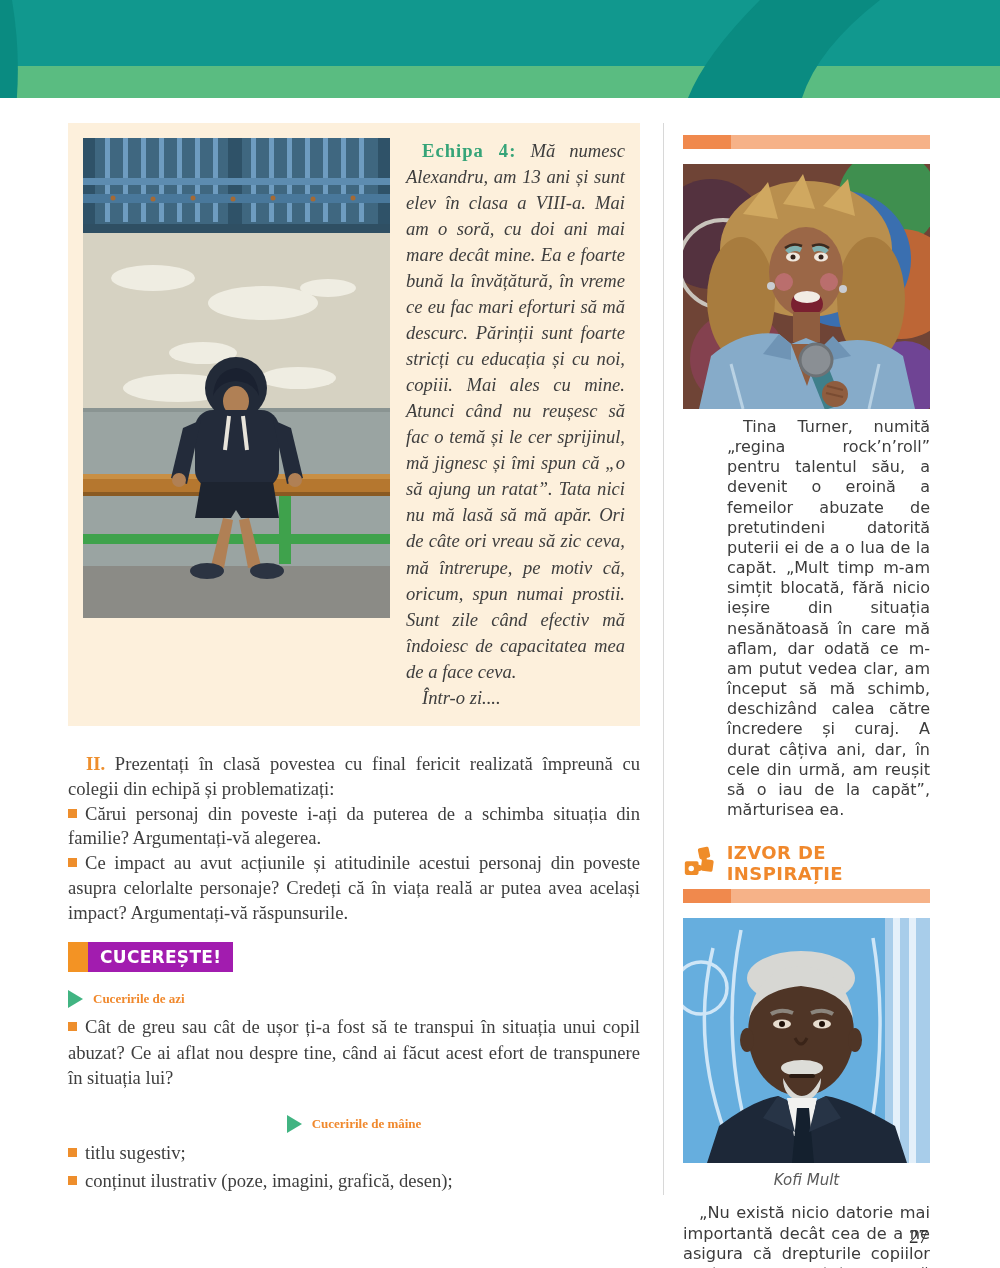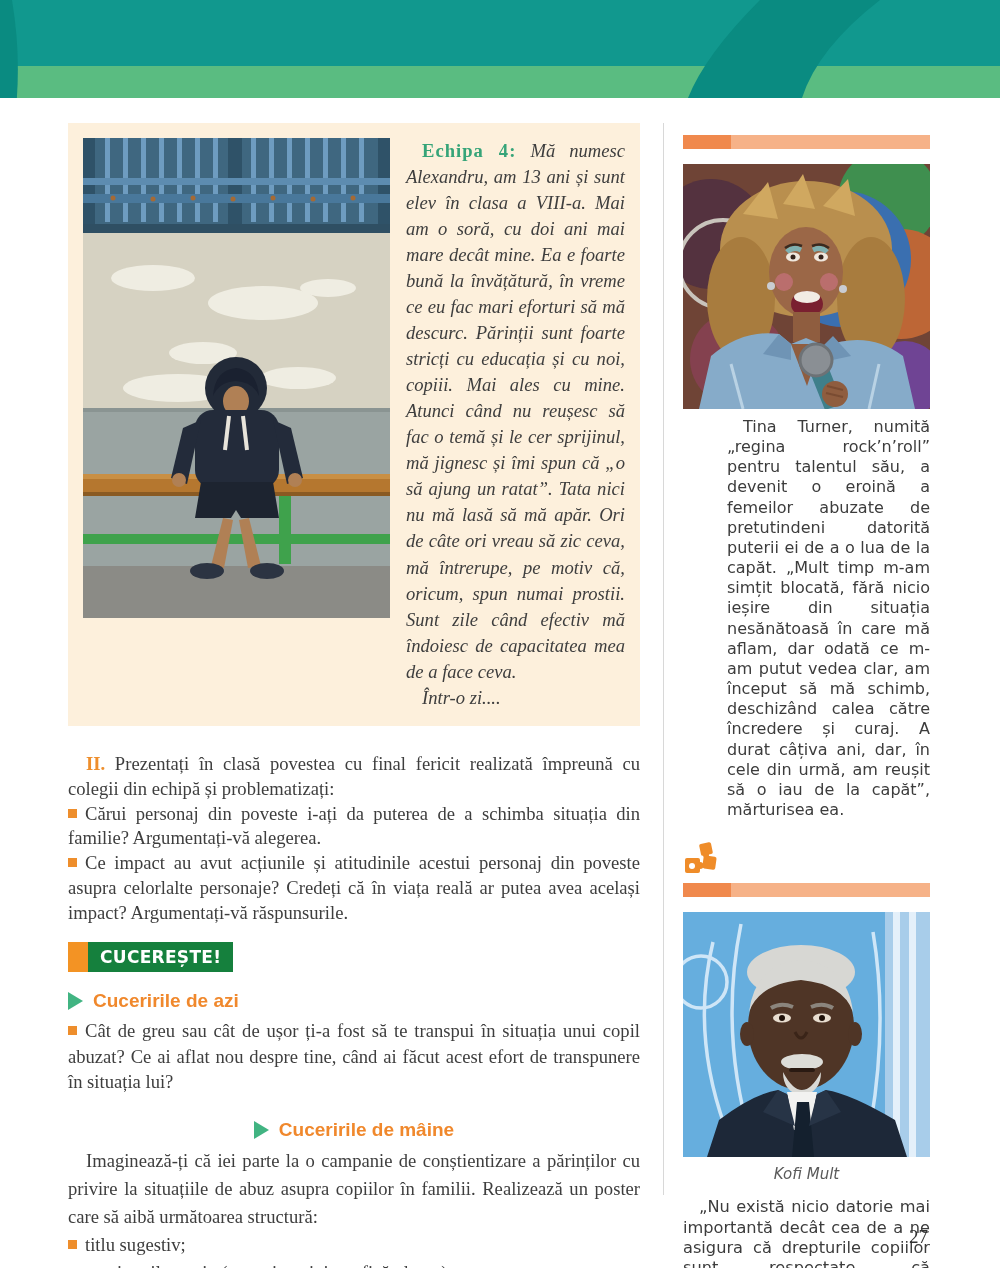--- a/index.html
+++ b/index.html
@@ -27,29 +27,29 @@
   
   .sec2{margin-top:26px;font-size:18.6px;line-height:1.34;text-align:justify;}
   .sec2 p{margin:0;}
   .sec2 .intro{text-indent:18px;}
   .numeral{color:#ee8e2c;font-weight:bold;}
   .sq{display:inline-block;width:9px;height:9px;background:#ee8e2c;margin-right:8px;
       vertical-align:2px;}
 
   .badge{margin-top:16px;display:inline-flex;align-items:stretch;height:30px;}
   .badge .badge-sq{width:20px;background:#f39324;}
-  .badge .badge-label{background:#15803d;color:#ffffff;
+  .badge .badge-label{background:#a21caf;color:#ffffff;
       font-family:"DejaVu Sans", sans-serif;font-weight:bold;font-size:17px;
       display:flex;align-items:center;padding:0 12px;letter-spacing:.3px;}
 
   .conq-head{margin-top:14px;display:flex;align-items:center;gap:10px;}
   .tri{width:0;height:0;border-left:15px solid #41b482;
        border-top:9px solid transparent;border-bottom:9px solid transparent;}
-  .conq-title{color:#f0882c;font-family:Liberation Sans, sans-serif;
-       font-weight:bold;font-size:19px;}
+  .conq-title{color:#f0882c;font-family:Liberation Serif, serif;
+       font-weight:bold;font-size:13px;}
 
   .conq-body{font-size:18.6px;line-height:1.38;text-align:justify;margin-top:6px;}
   .conq-body p{margin:0;}
   .tomorrow-block{margin-top:6px;font-size:18.6px;line-height:1.5;text-align:justify;}
   .tomorrow-block p{margin:0;}
   .tomorrow-block .intro{text-indent:18px;}
 
   
   .side-header{display:flex;align-items:center;gap:9px;}
   .side-title{color:#f0882c;font-weight:bold;font-size:18px;letter-spacing:.4px;}
@@ -176,21 +176,20 @@
   </div>
   <div class="conq-body">
     <p><span class="sq"></span><span>Cât de greu sau cât de ușor ți-a fost să te transpui în situația unui copil abuzat? Ce ai aflat nou despre tine, când ai făcut acest efort de transpunere în situația lui?</span></p>
   </div>
 
   <div class="conq-head" style="margin-top:24px;justify-content:center;">
     <span class="tri"></span>
     <span class="conq-title">Cuceririle de mâine</span>
   </div>
   <div class="tomorrow-block">
-    <p class="intro">Imaginează-ți că iei parte la o campanie de conștientizare a părinților cu privire la situațiile de abuz asupra copiilor în familii. Realizează un poster care să aibă următoarea structură:</p>
     <p><span class="sq"></span><span>titlu sugestiv;</span></p>
     <p><span class="sq"></span><span>conținut ilustrativ (poze, imagini, grafică, desen);</span></p>
 
   </div>
 </div>
 
 <div class="col-divider"></div>
 
 <div class="right-col">
 
@@ -258,20 +257,21 @@
       <svg width="38" height="36" viewBox="0 0 38 36">
         <g fill="#ef8c29">
           <rect x="2" y="16" width="15" height="15" rx="2"></rect>
           <circle cx="17" cy="23.5" r="3.5"></circle>
           <rect x="20" y="14" width="13" height="13" rx="2" transform="rotate(8 26 20)"></rect>
           <rect x="17" y="1" width="12" height="12" rx="2" transform="rotate(-12 23 7)"></rect>
           <circle cx="23" cy="13" r="3"></circle>
         </g>
         <circle cx="9" cy="24" r="3" fill="#ffffff"></circle>
       </svg>
+      <span class="side-title">IZVOR DE INSPIRAȚIE</span>
     </div>
     <div class="side-rule">
       <span class="dark"></span>
       <span class="light"></span>
     </div>
 
     <svg class="side-photo" viewBox="0 0 247 245" width="247" height="245">
       <rect x="0" y="0" width="247" height="245" fill="#66aede"></rect>
       <rect x="202" y="0" width="45" height="245" fill="#a8cdea"></rect>
       <rect x="210" y="0" width="7" height="245" fill="#e4f0fa"></rect>

